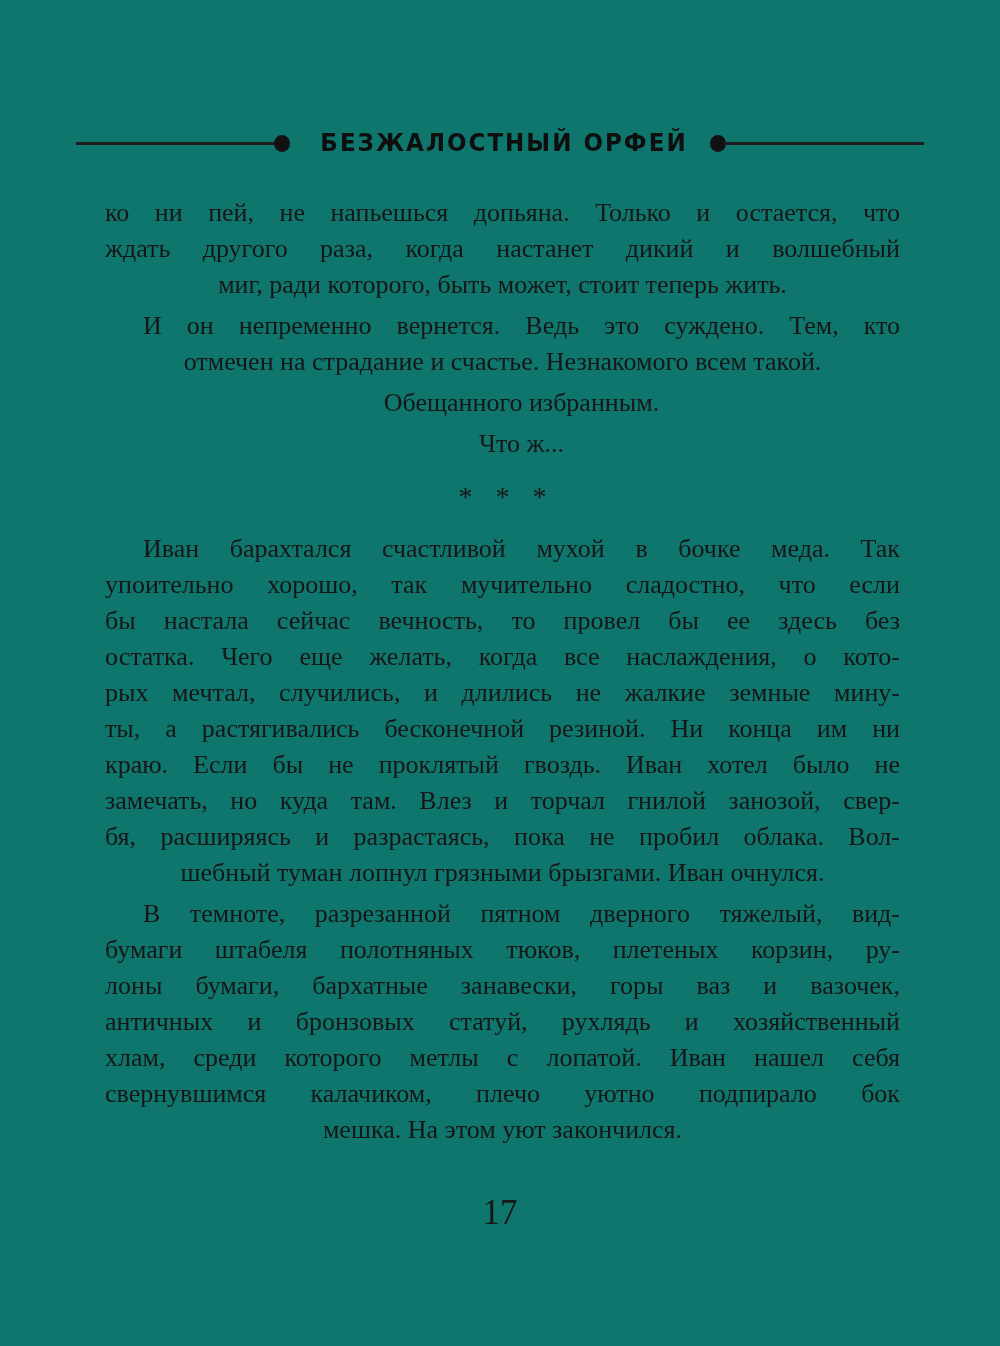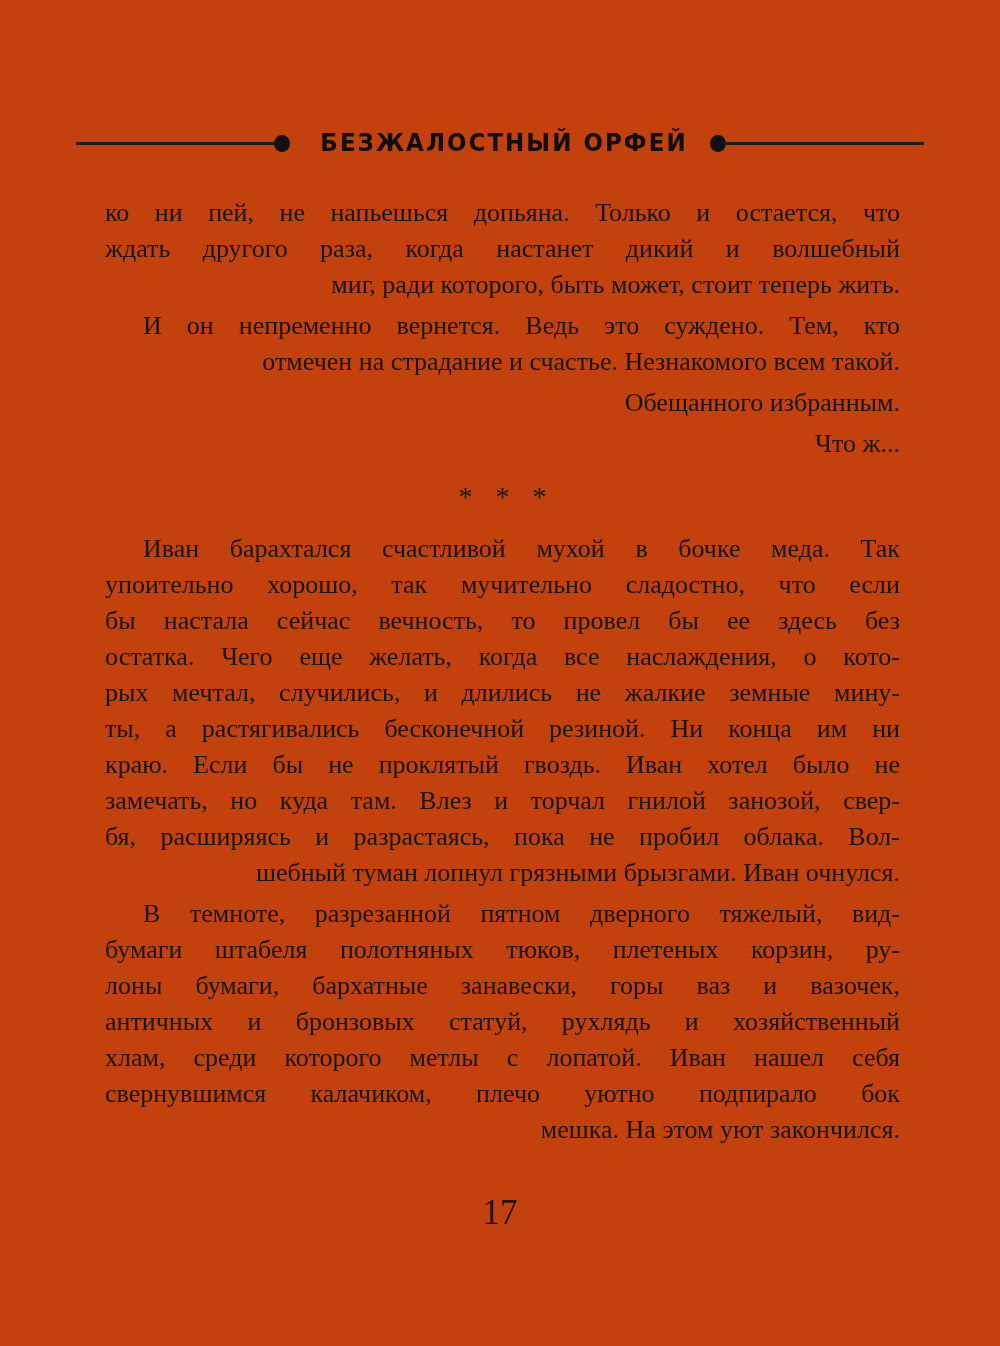--- a/index.html
+++ b/index.html
@@ -4,21 +4,21 @@
 <style>
   html, body {
     margin: 0;
     padding: 0;
     background: #ffffff;
   }
   .page {
     position: relative;
     width: 1000px;
     height: 1346px;
-    background: #c2410c;
+    background: #0f766e;
     color: #161616;
     font-family: "Liberation Serif", serif;
     overflow: hidden;
   }
   
   .chapter-header {
     position: absolute;
     top: 129px;
     left: 95px;
     right: 95px;
@@ -59,21 +59,21 @@
     top: 190px;
     left: 100px;
     width: 805px;
     font-size: 26px;
     line-height: 36px;
     color: #161616;
   }
   .paragraph { margin: 5px; }
   .line {
     white-space: normal;
-    text-align: right;
+    text-align: center;
   }
   .line.j {
     text-align: justify;
     text-align-last: justify;
     text-justify: inter-word;
   }
   .line.ind { text-indent: 38px; }
   .separator {
     height: 59px;
     display: flex;

